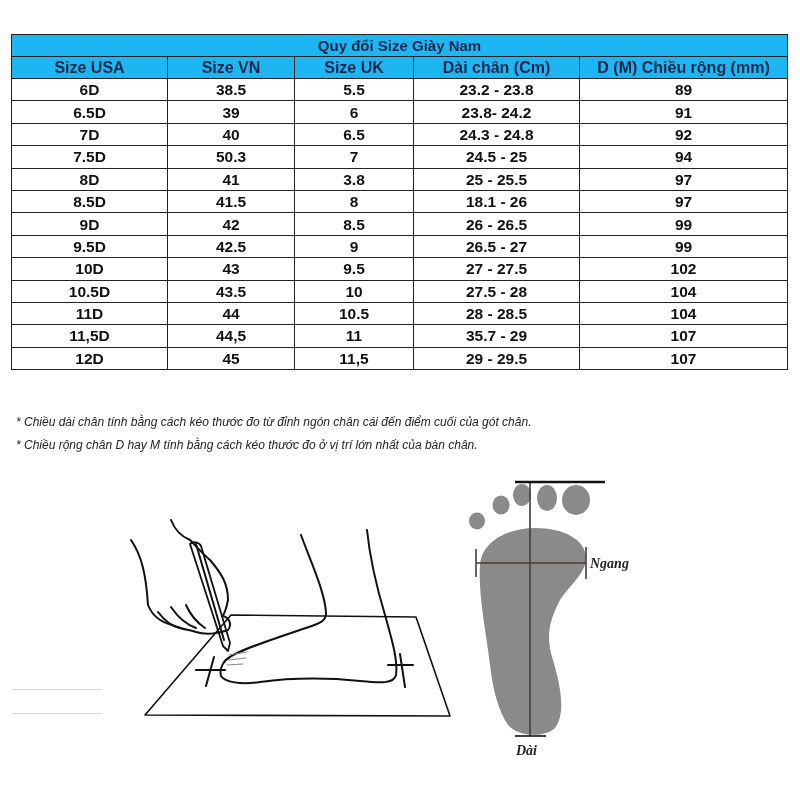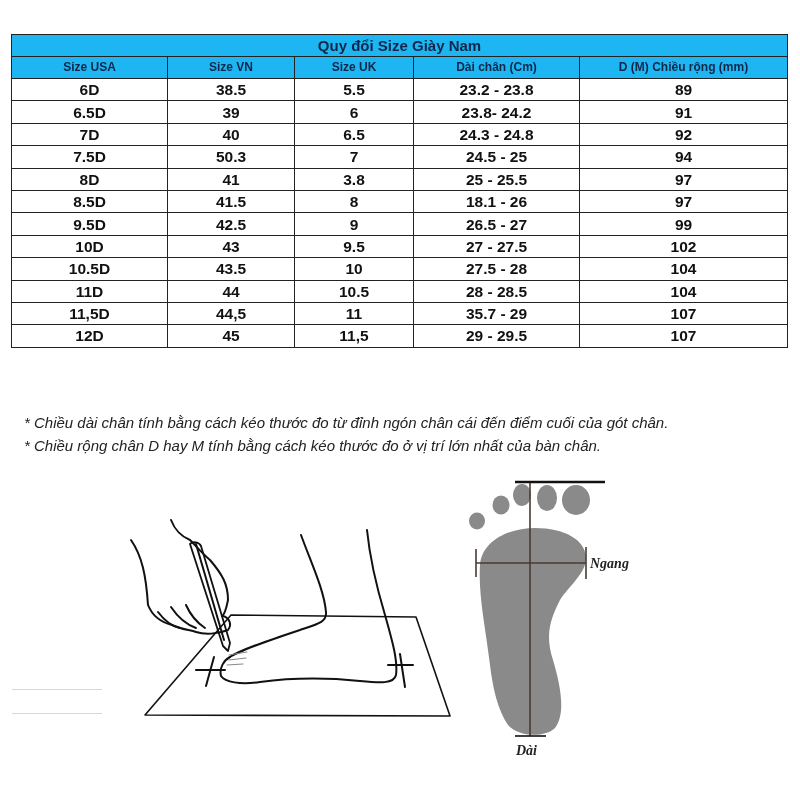--- a/index.html
+++ b/index.html
@@ -5,22 +5,22 @@
   html, body { margin: 0; padding: 0; background: #ffffff; }
   body { width: 800px; height: 800px; position: relative; overflow: hidden; font-family: "Liberation Sans", sans-serif; }
   .size-table {
     position: absolute; left: 11px; top: 34px; width: 776px;
     border-collapse: collapse; table-layout: fixed;
     font-family: "Liberation Sans", sans-serif; font-weight: bold;
     font-size: 15.5px; color: #111; padding-left: 33px;
   }
   .size-table td, .size-table th { border: 1.5px solid #222; text-align: center; padding: 0; height: 21.4px; line-height: 21px; }
   .size-table .title-row th { background: var(--head-bg); color: #12264a; font-size: 15px; height: 21px; border-bottom: 1.5px solid #222; }
-  .size-table .head-row th { background: var(--head-bg); color: #12264a; font-size: 12px; height: 21px; text-align: center; }
-  .notes { position: absolute; left: 24px; top: 411px; font-style: italic; font-size: 15px; color: #222; line-height: 23px; }
+  .size-table .head-row th { background: var(--head-bg); color: #12264a; font-size: 16px; height: 21px; text-align: center; }
+  .notes { position: absolute; left: 16px; top: 411px; font-style: italic; font-size: 12px; color: #222; line-height: 23px; }
   .notes div { white-space: nowrap; }
   .illus { position: absolute; left: 0; top: 470px; width: 800px; height: 330px; }
   .faint-line { position: absolute; left: 12px; width: 90px; height: 1px; background: #d8d8d8; }
 </style>
 </head>
 <body>
 
 <table class="size-table">
   <colgroup>
     <col style="width:156px">
@@ -76,20 +76,27 @@
         <td>3.8</td>
         <td>25 - 25.5</td>
         <td>97</td>
       </tr>
       <tr>
         <td>8.5D</td>
         <td>41.5</td>
         <td>8</td>
         <td>18.1 - 26</td>
         <td>97</td>
+      </tr>
+      <tr>
+        <td>9D</td>
+        <td>42</td>
+        <td>8.5</td>
+        <td>26 - 26.5</td>
+        <td>99</td>
       </tr>
       <tr>
         <td>9.5D</td>
         <td>42.5</td>
         <td>9</td>
         <td>26.5 - 27</td>
         <td>99</td>
       </tr>
       <tr>
         <td>10D</td>

